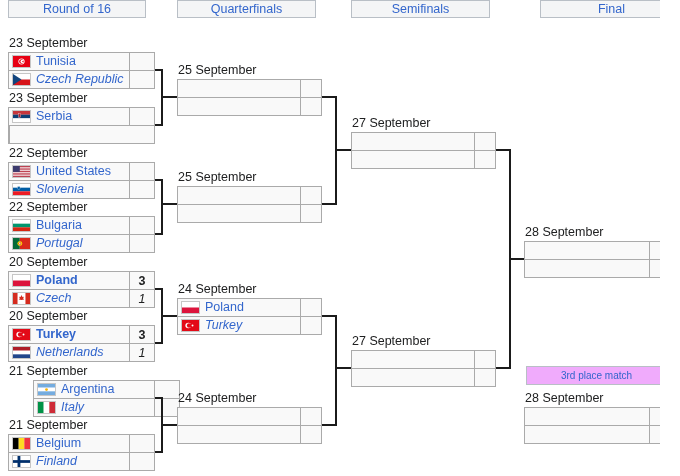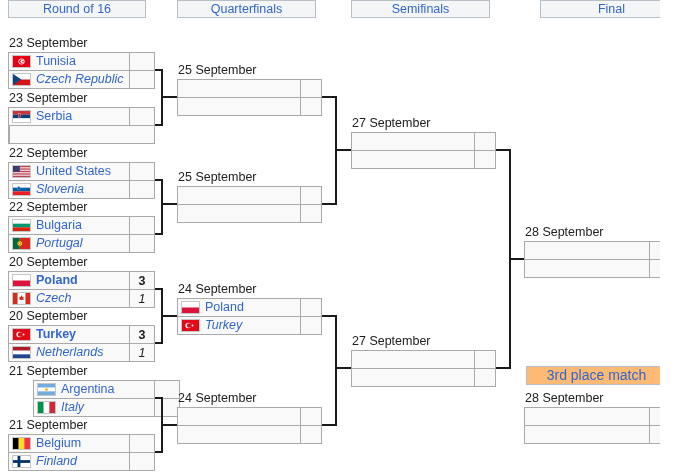--- a/index.html
+++ b/index.html
@@ -7,22 +7,22 @@
     position:relative;width:660px;height:476px;background:#fff;overflow:hidden;
     font-family:"Liberation Sans","DejaVu Sans",sans-serif;color:#202122;
   }
   .hdr{
     position:absolute;top:0;height:18px;box-sizing:border-box;
     background:#f4f5f6;border:1px solid #b9bfc6;
     color:#3366cc;font-size:12.5px;line-height:16px;text-align:center;
     white-space:nowrap;cursor:pointer;
   }
   .hdr3{
-    position:absolute;box-sizing:border-box;background:#fdba74;border:1px solid #b9bfc6;
-    color:#3366cc;font-size:14px;line-height:17px;text-align:center;cursor:pointer;
+    position:absolute;box-sizing:border-box;background:#f0abfc;border:1px solid #b9bfc6;
+    color:#3366cc;font-size:10px;line-height:17px;text-align:center;cursor:pointer;
   }
   .date{position:absolute;font-size:12.5px;color:#202122;white-space:nowrap;line-height:14px;}
   .match{position:absolute;box-sizing:content-box;border:1px solid #aaa;background:#f9f9f9;}
   .row{height:17px;display:flex;align-items:stretch;}
   .row + .row{border-top:1px solid #aaa;font-style:italic;}
   .teamcell{flex:1;display:flex;align-items:center;padding-left:3px;overflow:hidden;white-space:nowrap;}
   .flag{width:17px;height:11px;flex:0 0 17px;margin-right:5px;border:1px solid #c6c6c6;box-sizing:content-box;line-height:0;}
   .flag svg{display:block;width:17px;height:11px;}
   .tname{font-size:12.5px;color:#3366cc;text-decoration:none;cursor:pointer;line-height:17px;}
   .tname.win{font-weight:bold;}

